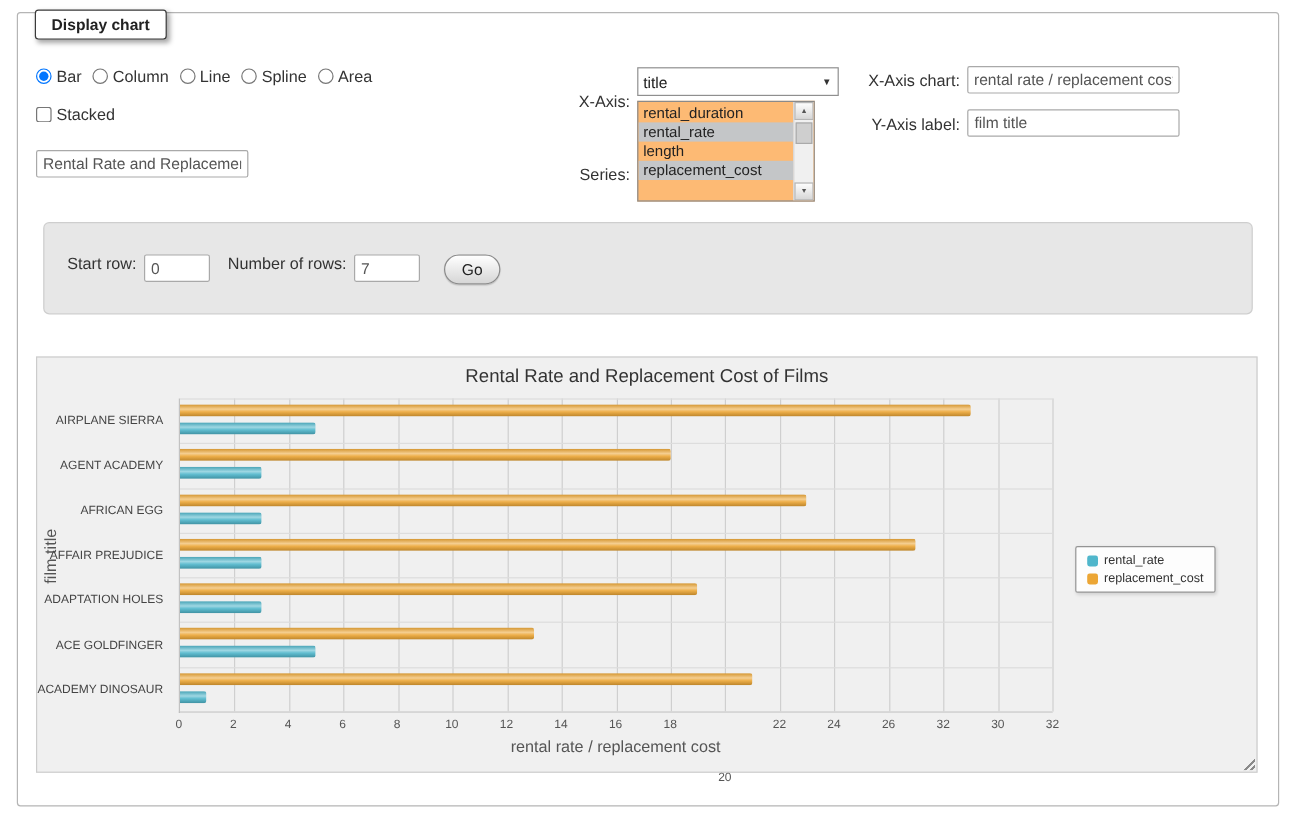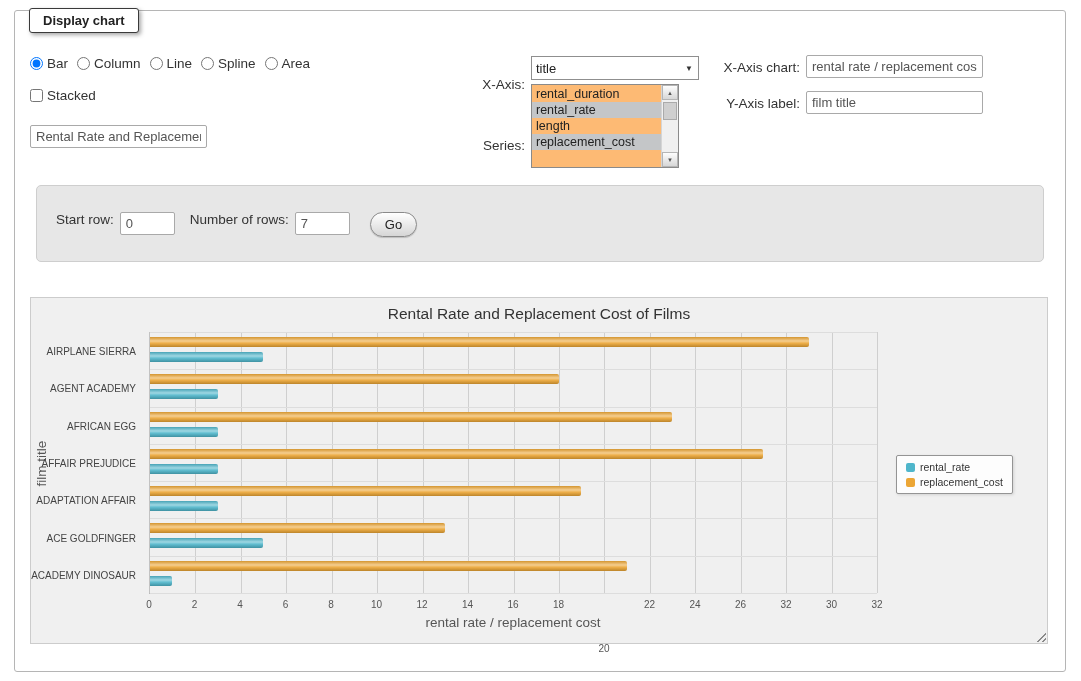--- a/index.html
+++ b/index.html
@@ -158,21 +158,21 @@
   <div class="chart-box">
     <div class="chart-title">Rental Rate and Replacement Cost of Films</div>
     <div class="ylabel-wrap">
       <span class="ylabel">film title</span>
     </div>
     <div class="ycats">
         <div class="ycat" style="top: 7.14286%;">AIRPLANE SIERRA</div>
         <div class="ycat" style="top: 21.4286%;">AGENT ACADEMY</div>
         <div class="ycat" style="top: 35.7143%;">AFRICAN EGG</div>
         <div class="ycat" style="top: 50%;">AFFAIR PREJUDICE</div>
-        <div class="ycat" style="top: 64.2857%;">ADAPTATION AFFAIR</div>
+        <div class="ycat" style="top: 64.2857%;">ADAPTATION HOLES</div>
         <div class="ycat" style="top: 78.5714%; text-align: center;">ACE GOLDFINGER</div>
         <div class="ycat" style="top: 92.8571%;">ACADEMY DINOSAUR</div>
       </div>
     <div class="plot">
         <div class="grid-v" style="left: 6.25%;"></div>
         <div class="grid-v" style="left: 12.5%;"></div>
         <div class="grid-v" style="left: 18.75%;"></div>
         <div class="grid-v" style="left: 25%;"></div>
         <div class="grid-v" style="left: 31.25%;"></div>
         <div class="grid-v" style="left: 37.5%;"></div>

